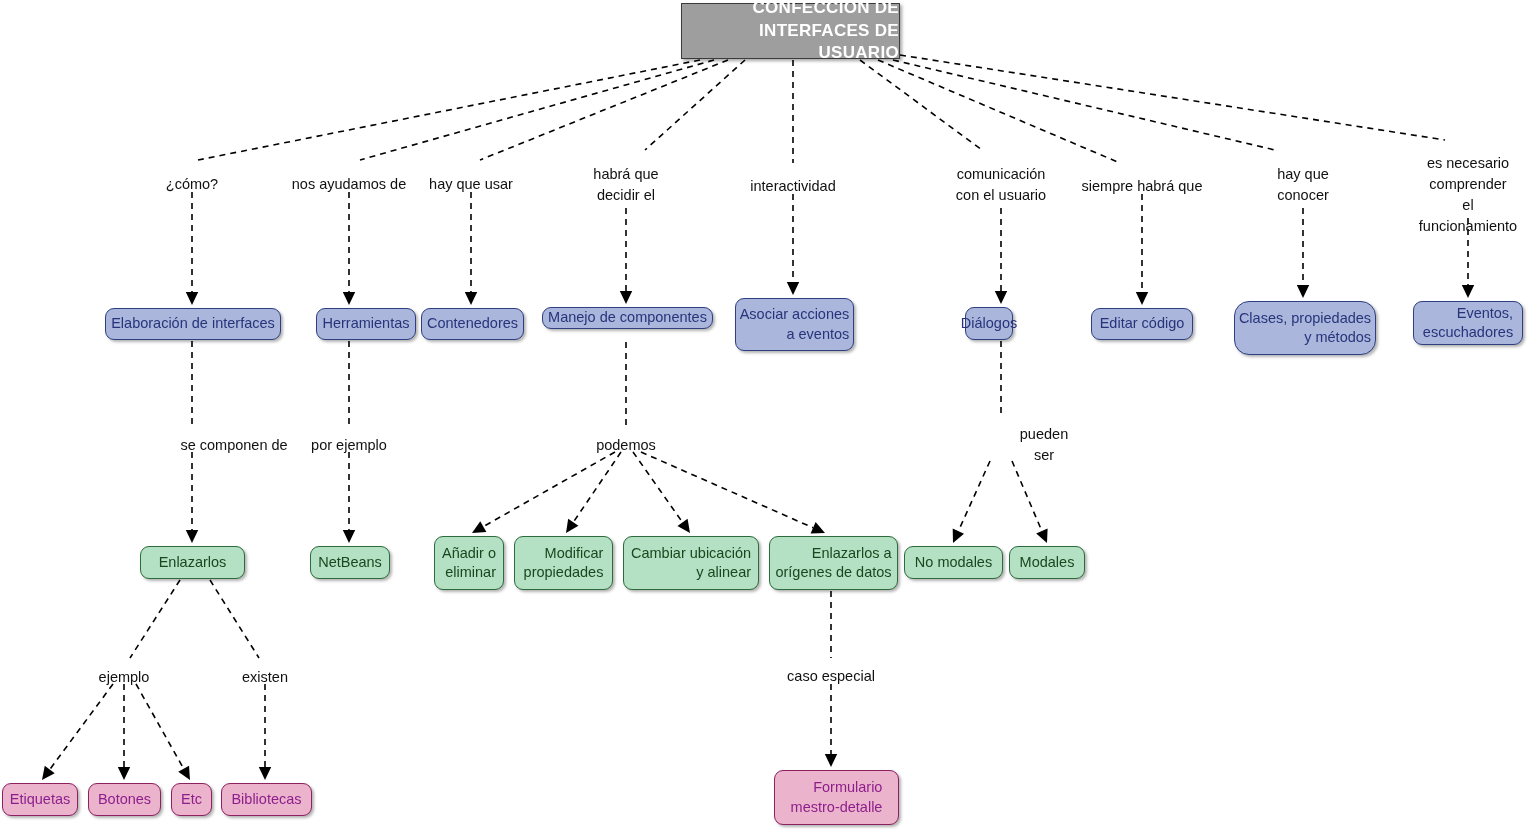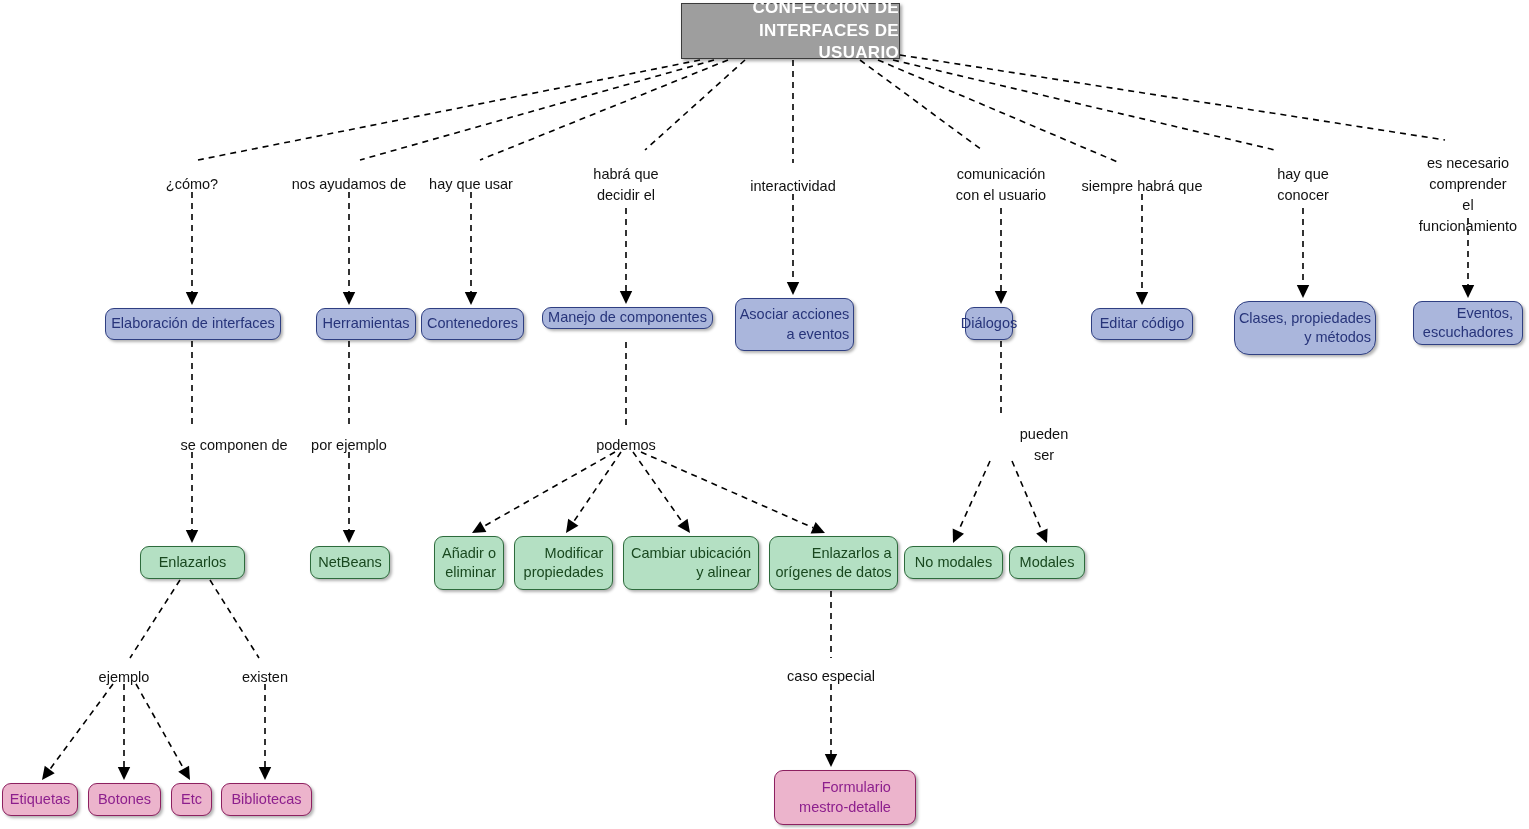--- a/index.html
+++ b/index.html
@@ -169,21 +169,21 @@
       <div class="node green" style="left: 623px; top: 536px; width: 136px; height: 54px;">Cambiar ubicación
 y alinear</div>
       <div class="node green" style="left: 769px; top: 536px; width: 129px; height: 54px;">Enlazarlos a
 orígenes de datos</div>
       <div class="node green" style="left: 904px; top: 546px; width: 99px; height: 33px;">No modales</div>
       <div class="node green" style="left: 1009px; top: 546px; width: 76px; height: 33px;">Modales</div>
       <div class="node pink" style="left: 2px; top: 783px; width: 76px; height: 33px;">Etiquetas</div>
       <div class="node pink" style="left: 88px; top: 783px; width: 73px; height: 33px;">Botones</div>
       <div class="node pink" style="left: 171px; top: 783px; width: 41px; height: 33px;">Etc</div>
       <div class="node pink" style="left: 221px; top: 783px; width: 91px; height: 33px;">Bibliotecas</div>
-      <div class="node pink" style="left: 774px; top: 770px; width: 142px; height: 55px;">Formulario
+      <div class="node pink" style="left: 774px; top: 770px; width: 125px; height: 55px;">Formulario
 mestro-detalle</div>
     </div>
   <div id="labels-layer">
       <div class="linklabel" style="left: 192px; top: 174px;">¿cómo?</div>
       <div class="linklabel" style="left: 349px; top: 174px;">nos ayudamos de</div>
       <div class="linklabel" style="left: 471px; top: 174px;">hay que usar</div>
       <div class="linklabel" style="left: 626px; top: 164px;">habrá que
 decidir el</div>
       <div class="linklabel" style="left: 793px; top: 176px;">interactividad</div>
       <div class="linklabel" style="left: 1001px; top: 164px;">comunicación

